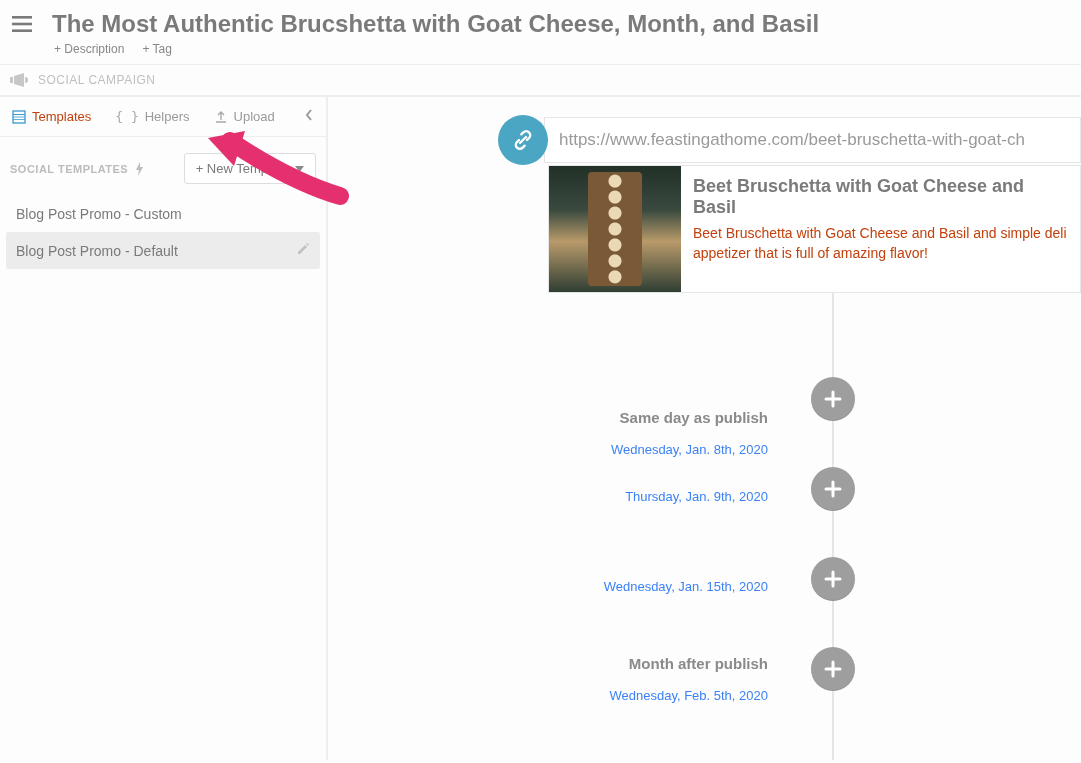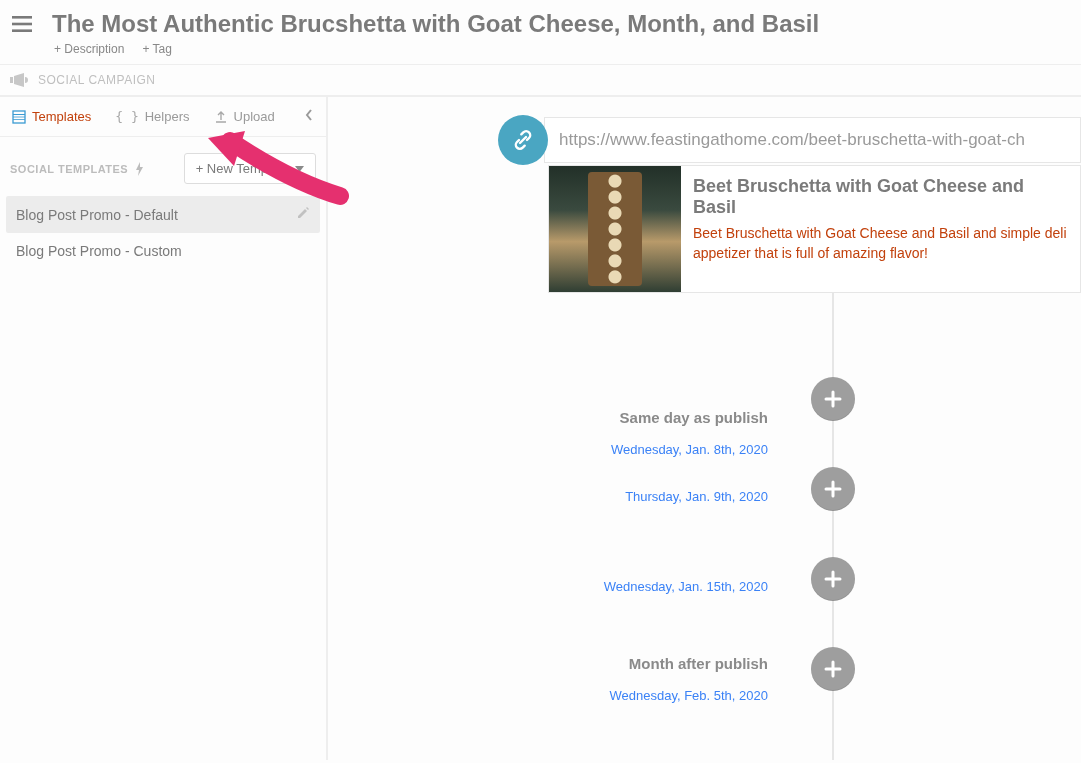--- a/index.html
+++ b/index.html
@@ -278,30 +278,30 @@
       </div>
       <button class="new-template-btn">
         <span>+ New Template</span>
         <svg width="9" height="6" viewBox="0 0 9 6">
             <path fill="#8a8a8a" d="M0 0h9L4.5 6z"></path>
           </svg>
       </button>
     </div>
 
     <div class="tpl-list">
+      <div class="tpl-item">
+        <span>Blog Post Promo - Custom</span>
+      </div>
       <div class="tpl-item selected">
         <span>Blog Post Promo - Default</span>
         <span class="pencil">
           <svg width="14" height="14" viewBox="0 0 14 14">
               <path fill="#8f8f8f" d="M2 10l7-7 2 2-7 7H2v-2zM10 2l1-1 2 2-1 1-2-2z"></path>
             </svg>
         </span>
-      </div>
-      <div class="tpl-item">
-        <span>Blog Post Promo - Custom</span>
       </div>
     </div>
   </div>
 
   <div class="main">
     <div class="url-group">
       <div style="display:flex;align-items:center;">
         <div class="link-badge">
           <svg width="24" height="24" viewBox="0 0 24 24">
               <path fill="none" stroke="#fff" stroke-width="2.4" stroke-linecap="round" d="M9 15l6-6M8 12l-2 2a4 4 0 0 0 5.7 5.7l2-2M16 12l2-2A4 4 0 0 0 12.3 4.3l-2 2"></path>

